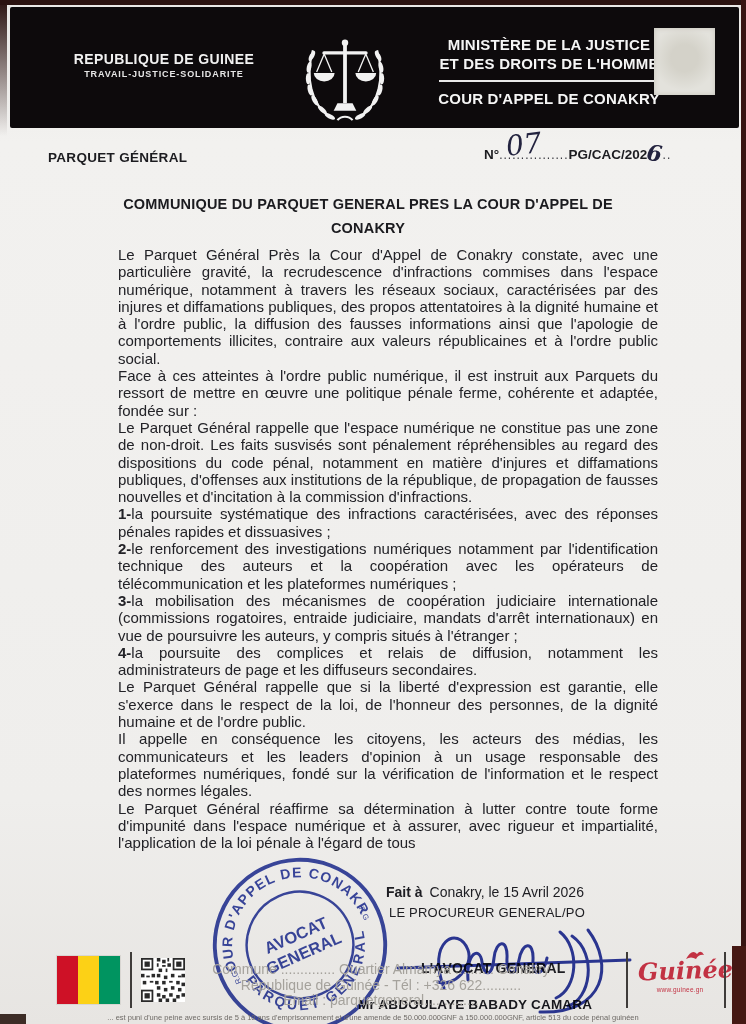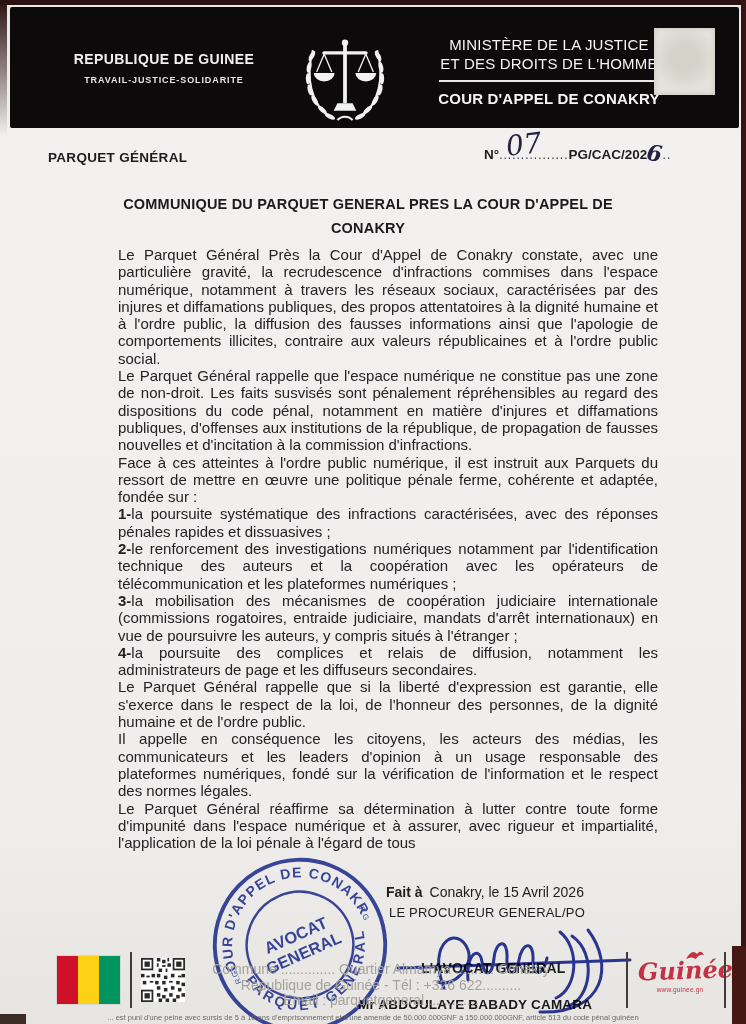--- a/index.html
+++ b/index.html
@@ -13,24 +13,24 @@
   .edge-top{left:0;top:0;width:746px;height:5px;background:#2a1210}
   .edge-left{left:0;top:0;width:7px;height:136px;background:linear-gradient(180deg,#2a1210,#2a121000)}
   .edge-right{right:0;top:0;width:5px;height:1024px;background:#371412}
   .edge-br{right:0;top:946px;width:14px;height:78px;background:#451813}
   .edge-bl{left:0;top:1014px;width:26px;height:10px;background:#3c2c26}
 
   
   .banner{left:10px;top:7px;width:729px;height:121px;background:#0d0a0c;border-radius:2px}
   .b-left{left:48px;top:44px;width:212px;text-align:center;color:#f1f1f1}
   .b-rep{font-size:14px;font-weight:bold;letter-spacing:.4px;white-space:nowrap}
-  .b-motto{font-size:9px;font-weight:bold;letter-spacing:.9px;margin-top:8px;color:#e6e6e6}
+  .b-motto{font-size:9px;font-weight:bold;letter-spacing:.9px;margin-top:2px;color:#e6e6e6}
   .b-emblem{left:287px;top:13px}
   .b-right{left:424px;top:28px;width:230px;text-align:center;color:#f5f5f5}
-  .b-min{font-size:15px;font-weight:normal;line-height:19px;letter-spacing:.2px;white-space:nowrap}
+  .b-min{font-size:15px;font-weight:bold;line-height:19px;letter-spacing:.2px;white-space:nowrap}
   .b-sep{width:96%;height:2px;background:#e9e9e9;margin:7px auto 8px}
   .b-court{font-size:15px;font-weight:bold;letter-spacing:.2px;white-space:nowrap}
   .b-seal{left:644px;top:21px;width:61px;height:67px;
     background:radial-gradient(circle at 50% 45%,#d4d2c9 0 28%,#e3e2dc 68%);
     box-shadow:inset 0 0 5px #c4c2ba}
 
   
   .office{left:48px;top:150px;font-size:13.5px;font-weight:bold;letter-spacing:.3px;color:#1c1c20}
   .refnum{left:484px;top:147px;font-size:13.5px;font-weight:bold;color:#1c1c20;white-space:nowrap}
   .refnum .dots{letter-spacing:1px;font-weight:normal;font-size:12px;color:#33333a}
@@ -134,22 +134,22 @@
   <div class="abs office">PARQUET GÉNÉRAL</div>
   <div class="abs refnum">
     <span>N°</span><span class="dots">.......</span><span class="dots">.........</span><span>PG/CAC/202</span><span class="hand6">6</span><span class="dots">..</span>
   </div>
   <div class="abs hand07">07</div>
 
   <div class="abs title">COMMUNIQUE DU PARQUET GENERAL PRES LA COUR D'APPEL DE CONAKRY</div>
 
   <div class="abs bodytext">
     <p>Le Parquet Général Près la Cour d'Appel de Conakry constate, avec une particulière gravité, la recrudescence d'infractions commises dans l'espace numérique, notamment à travers les réseaux sociaux, caractérisées par des injures et diffamations publiques, des propos attentatoires à la dignité humaine et à l'ordre public, la diffusion des fausses informations ainsi que l'apologie de comportements illicites, contraire aux valeurs républicaines et à l'ordre public social.</p>
+    <p>Face à ces atteintes à l'ordre public numérique, il est instruit aux Parquets du ressort de mettre en œuvre une politique pénale ferme, cohérente et adaptée, fondée sur :</p>
     <p>Le Parquet Général rappelle que l'espace numérique ne constitue pas une zone de non-droit. Les faits susvisés sont pénalement répréhensibles au regard des dispositions du code pénal, notamment en matière d'injures et diffamations publiques, d'offenses aux institutions de la république, de propagation de fausses nouvelles et d'incitation à la commission d'infractions.</p>
-    <p>Face à ces atteintes à l'ordre public numérique, il est instruit aux Parquets du ressort de mettre en œuvre une politique pénale ferme, cohérente et adaptée, fondée sur :</p>
     <p><b class="num">1-</b><span>la poursuite systématique des infractions caractérisées, avec des réponses pénales rapides et dissuasives ;</span></p>
     <p><b class="num">2-</b><span>le renforcement des investigations numériques notamment par l'identification technique des auteurs et la coopération avec les opérateurs de télécommunication et les plateformes numériques ;</span></p>
     <p><b class="num">3-</b><span>la mobilisation des mécanismes de coopération judiciaire internationale (commissions rogatoires, entraide judiciaire, mandats d'arrêt internationaux) en vue de poursuivre les auteurs, y compris situés à l'étranger ;</span></p>
     <p><b class="num">4-</b><span>la poursuite des complices et relais de diffusion, notamment les administrateurs de page et les diffuseurs secondaires.</span></p>
     <p>Le Parquet Général rappelle que si la liberté d'expression est garantie, elle s'exerce dans le respect de la loi, de l'honneur des personnes, de la dignité humaine et de l'ordre public.</p>
     <p>Il appelle en conséquence les citoyens, les acteurs des médias, les communicateurs et les leaders d'opinion à un usage responsable des plateformes numériques, fondé sur la vérification de l'information et le respect des normes légales.</p>
     <p>Le Parquet Général réaffirme sa détermination à lutter contre toute forme d'impunité dans l'espace numérique et à assurer, avec rigueur et impartialité, l'application de la loi pénale à l'égard de tous</p>
   </div>
 
   <div class="abs fait">

